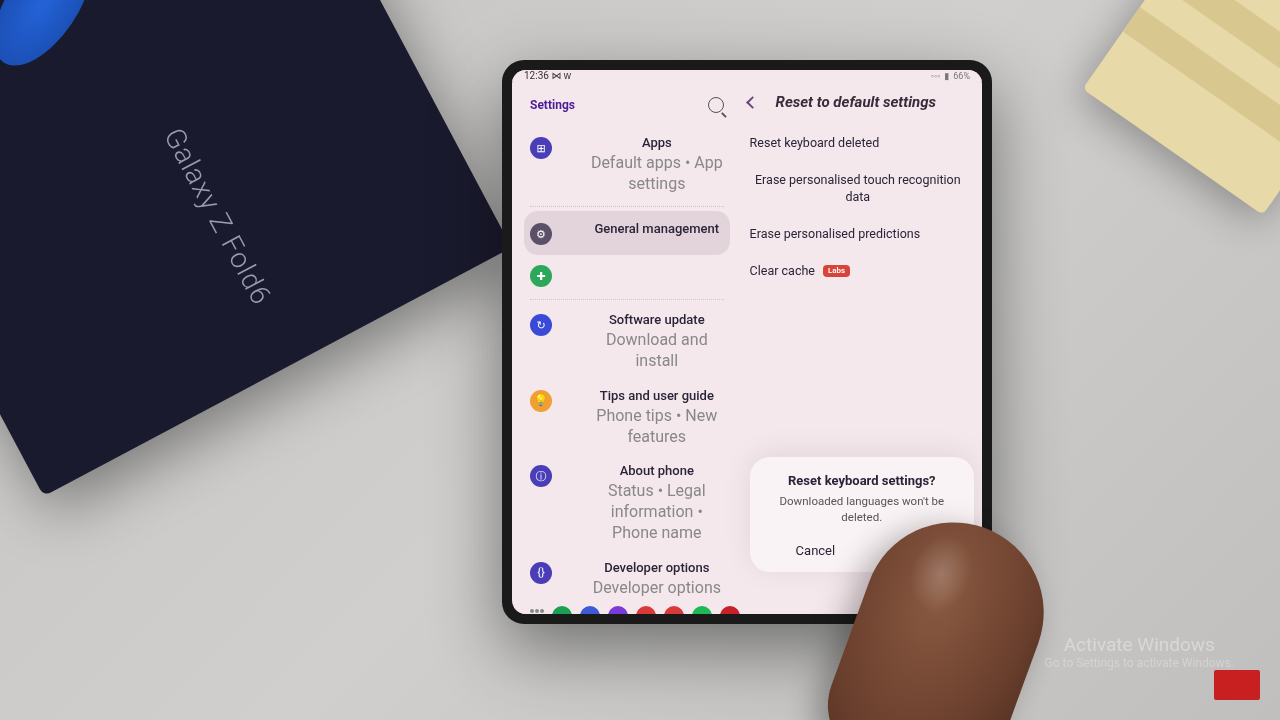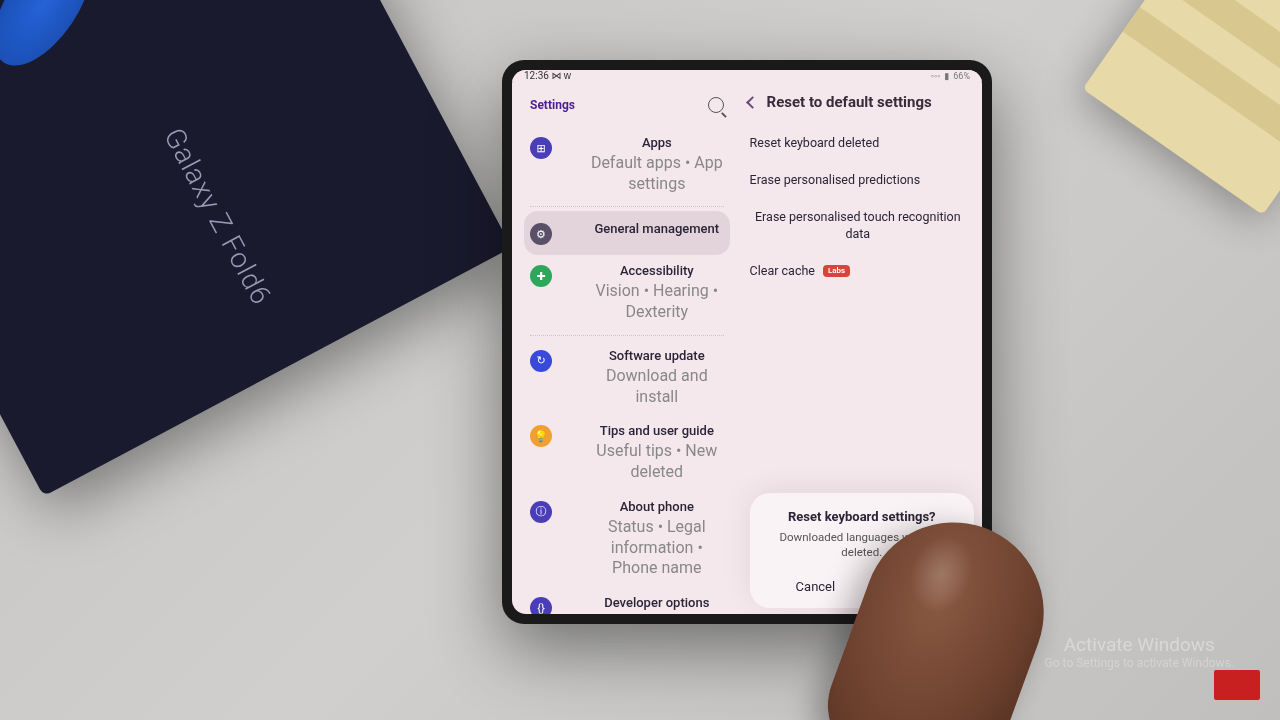--- a/index.html
+++ b/index.html
@@ -202,22 +202,23 @@
   }
   .divider {
     height: 0;
     border-top: 1px dotted #d0c3c8;
     margin: 4px 6px;
   }
 
   .right-header {
     display: flex;
     align-items: center;
-    gap: 10px;
+    gap: 19px;
     padding: 2px 4px 14px 0;
+    font-style: italic;
   }
   .back-chevron {
     width: 9px;
     height: 9px;
     border-left: 2px solid #6a4a7a;
     border-bottom: 2px solid #6a4a7a;
     transform: rotate(45deg);
     margin-left: 4px;
   }
   .right-title {
@@ -432,41 +433,37 @@
 
           <div class="settings-item selected">
             <div class="item-icon icon-general">⚙</div>
             <div class="item-text">
               <div class="item-title">General management</div>
             </div>
           </div>
 
           <div class="settings-item">
             <div class="item-icon icon-accessibility">✚</div>
-            <div class="item-text">
-              <div class="item-title">Accessibility</div>
-              <div class="item-sub">Vision  •  Hearing  •  Dexterity</div>
-            </div>
           </div>
 
           <div class="divider"></div>
 
           <div class="settings-item">
             <div class="item-icon icon-software">↻</div>
             <div class="item-text">
               <div class="item-title">Software update</div>
               <div class="item-sub">Download and install</div>
             </div>
           </div>
 
           <div class="settings-item">
             <div class="item-icon icon-tips">💡</div>
             <div class="item-text">
               <div class="item-title">Tips and user guide</div>
-              <div class="item-sub">Useful tips  •  New deleted</div>
+              <div class="item-sub">Phone tips  •  New features</div>
             </div>
           </div>
 
           <div class="settings-item">
             <div class="item-icon icon-about">ⓘ</div>
             <div class="item-text">
               <div class="item-title">About phone</div>
               <div class="item-sub">Status  •  Legal information  •  Phone name</div>
             </div>
           </div>
@@ -485,24 +482,24 @@
       <div class="right-pane">
         <div class="right-header">
           <div class="back-chevron"></div>
           <div class="right-title">Reset to default settings</div>
         </div>
 
         <div class="right-option">
           <span>Reset keyboard deleted</span>
         </div>
         <div class="right-option">
+          <span>Erase personalised touch recognition data</span>
+        </div>
+        <div class="right-option">
           <span>Erase personalised predictions</span>
-        </div>
-        <div class="right-option">
-          <span>Erase personalised touch recognition data</span>
         </div>
         <div class="right-option">
           <span>Clear cache</span>
           <span class="labs-badge">Labs</span>
         </div>
 
         <div class="dialog">
           <div class="dialog-title">Reset keyboard settings?</div>
           <div class="dialog-body">Downloaded languages won't be deleted.</div>
           <div class="dialog-buttons">

